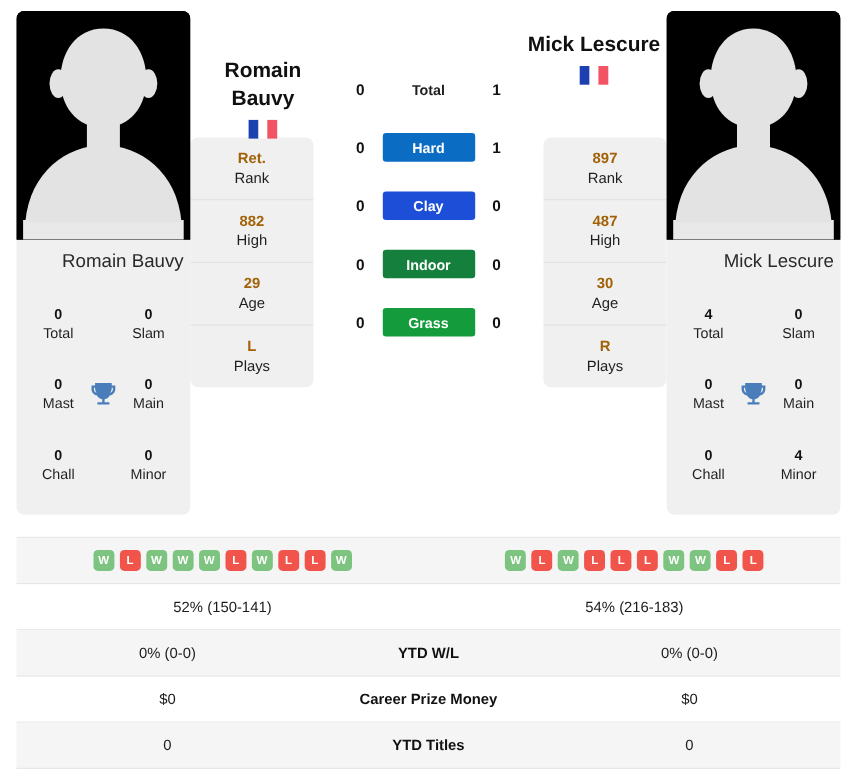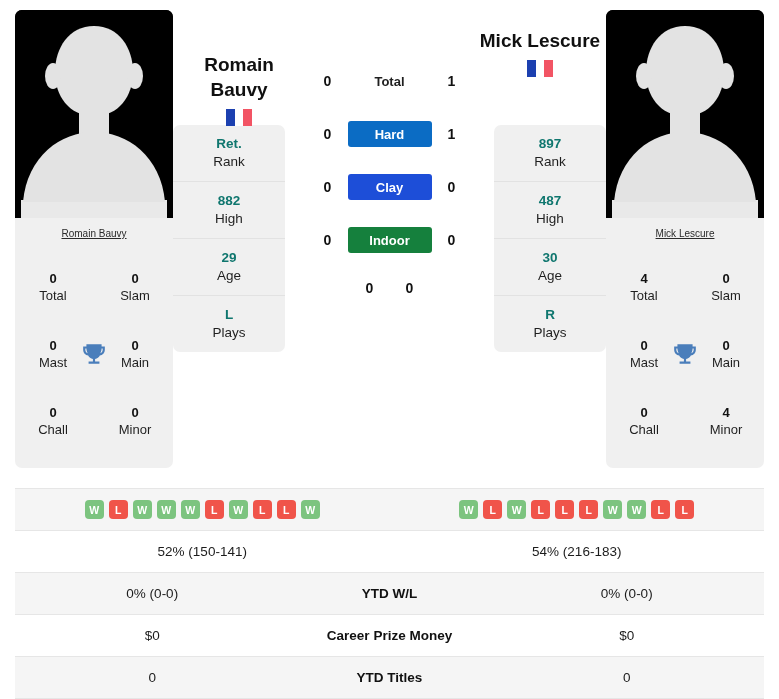--- a/index.html
+++ b/index.html
@@ -42,25 +42,24 @@
   .titles-card {
     background: #f0f0f0;
     border-radius: 0 0 7px 7px;
     padding: 10px 6px 14px 6px;
     box-sizing: border-box;
     height: 250px;
     display: flex;
     flex-direction: column;
   }
   .titles-name {
-    text-align: center;
-    font-size: 10px;
+    text-align: right;
+    font-size: 17px;
     color: #2a2a2a;
     margin-bottom: 14px;
-    text-decoration: underline;
   }
   .titles-grid {
     flex: 1;
     display: flex;
     flex-direction: column;
     justify-content: space-around;
     position: relative;
   }
   .titles-row {
     display: flex;
@@ -108,21 +107,21 @@
     display: flex;
     flex-direction: column;
     align-items: center;
     justify-content: center;
     border-bottom: 1px solid #e2e2e2;
   }
   .stat-box:last-child { border-bottom: none; }
   .stat-box .sval {
     font-size: 13.5px;
     font-weight: bold;
-    color: #0f766e;
+    color: #a16207;
     line-height: 18px;
   }
   .stat-box .slab {
     font-size: 13.5px;
     color: #1f1f1f;
     line-height: 18px;
   }
   .name-block {
     text-align: center;
   }
@@ -367,20 +366,21 @@
       <div class="pill" style="background:#1d4ed8">Clay</div>
       <div class="score">0</div>
     </div>
     <div class="surf-row">
       <div class="score">0</div>
       <div class="pill" style="background:#15803d">Indoor</div>
       <div class="score">0</div>
     </div>
     <div class="surf-row">
       <div class="score">0</div>
+      <div class="pill" style="background:#149b3c">Grass</div>
       <div class="score">0</div>
     </div>
   </div>
 
   <div class="stat-col">
     <div class="stat-box">
       <div class="sval">897</div>
       <div class="slab">Rank</div>
     </div>
     <div class="stat-box">

